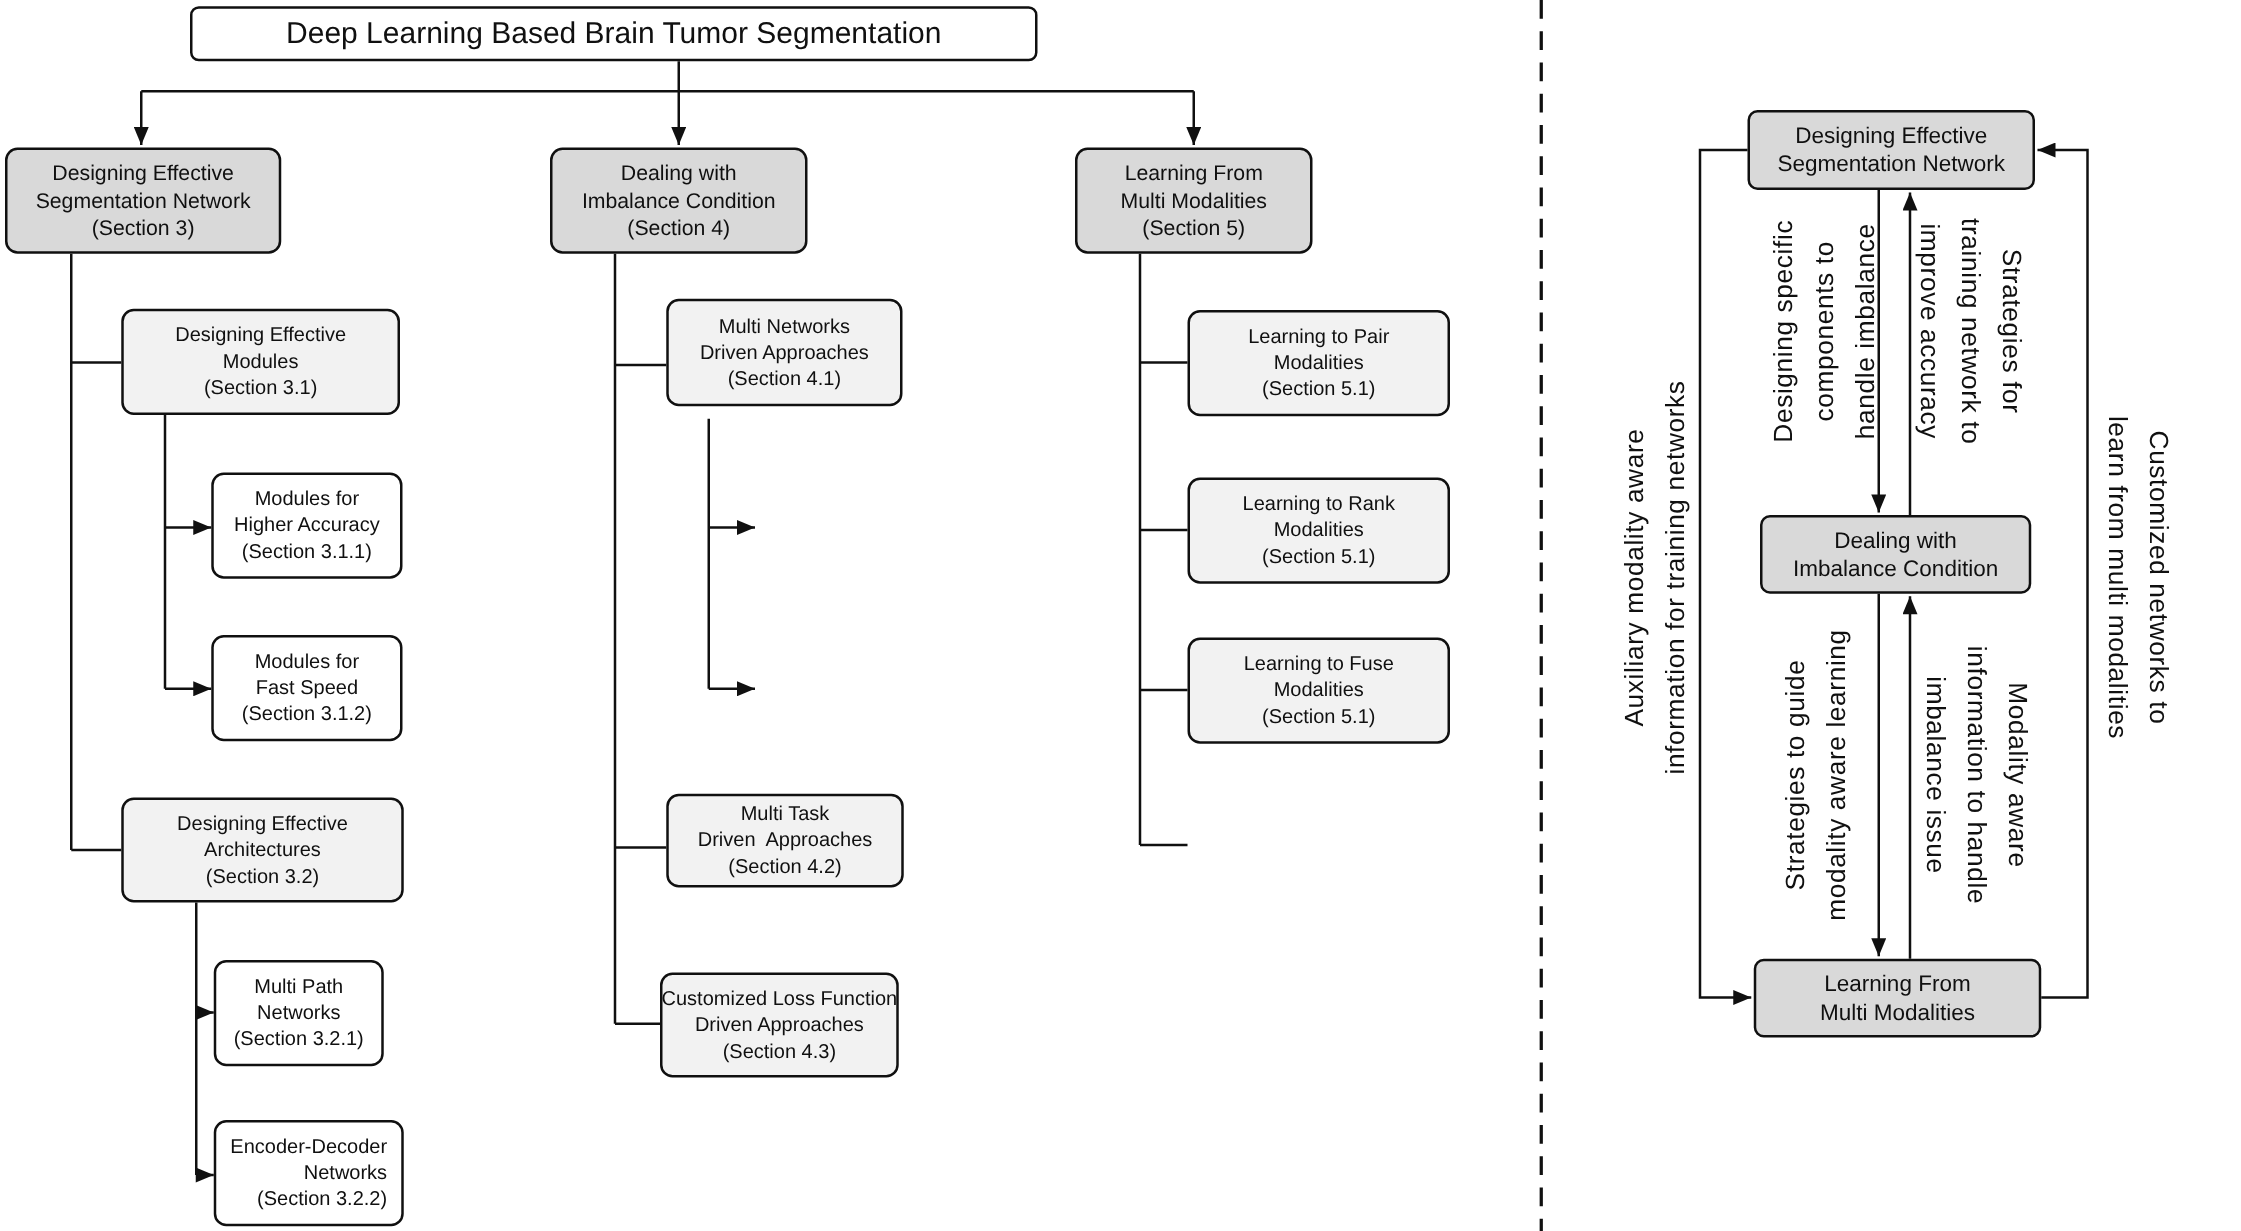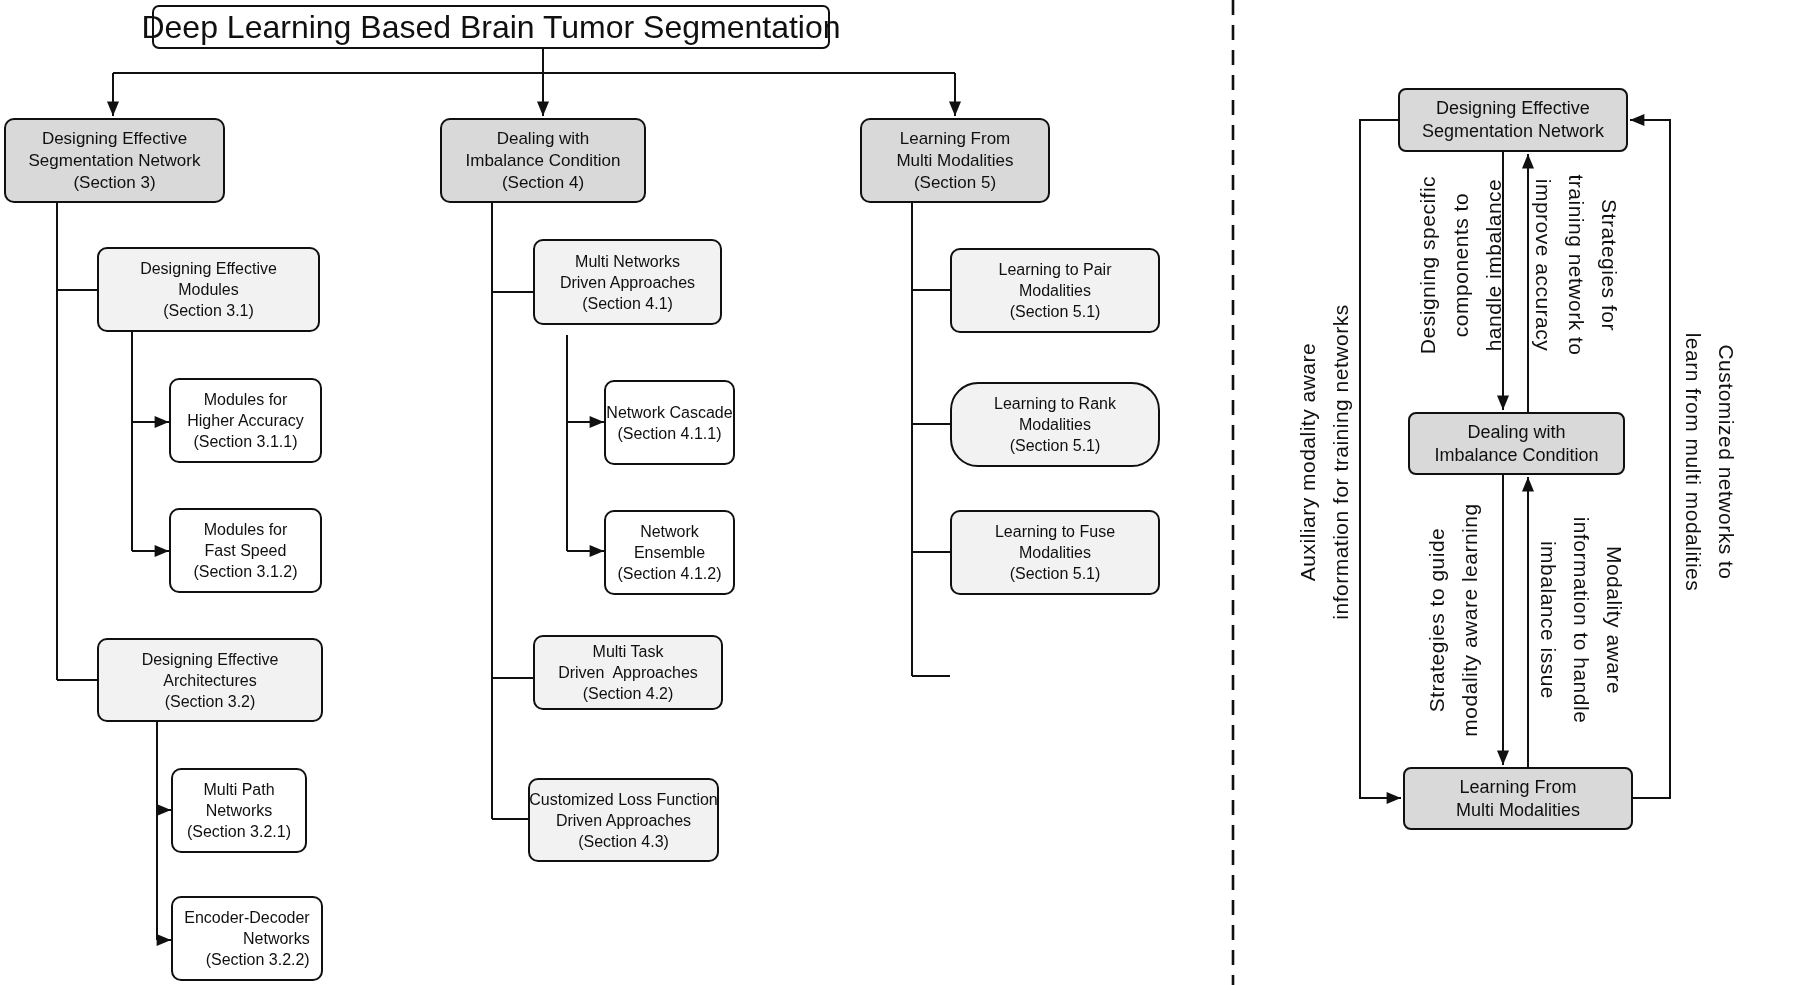--- a/index.html
+++ b/index.html
@@ -2,21 +2,21 @@
 <html><head>
 <meta charset="utf-8">
 <style>
   html,body{margin:0;padding:0;background:#fff;}
   #stage{position:relative;width:1793px;height:985px;background:#fff;overflow:hidden;
          font-family:"Liberation Sans","DejaVu Sans",sans-serif;color:#111;}
   #wires{position:absolute;left:0;top:0;width:1793px;height:985px;}
   .node{position:absolute;box-sizing:border-box;display:flex;align-items:center;justify-content:center;
         text-align:center;white-space:pre;background:#fff;border:2.2px solid #101010;border-radius:10px;
         font-size:16px;line-height:21px;color:#101010;}
-  .root-node{border-radius:7px;border-width:2.6px;font-size:32px;line-height:28px;background:#fff;}
+  .root-node{border-radius:7px;border-width:2.6px;font-size:24px;line-height:28px;background:#fff;}
   .branch{background:#d9d9d9;border-width:2.6px;font-size:17px;line-height:22px;}
   .lvl2{background:#f2f2f2;font-size:16px;line-height:21px;}
   .lvl3{background:#ffffff;font-size:16px;line-height:21px;}
   .rnode{background:#d9d9d9;border-width:2.3px;border-radius:8px;font-size:18px;line-height:23px;}
   .vlabel{position:absolute;white-space:pre;text-align:center;font-size:21px;line-height:33px;
           letter-spacing:0.5px;color:#101010;}
   .vlabel.ccw{transform:translate(-50%,-50%) rotate(-90deg);}
   .vlabel.cw{transform:translate(-50%,-50%) rotate(90deg);}
 </style>
 </head>
@@ -100,36 +100,31 @@
   <div class="node lvl3" style="left:171px;top:768px;width:136px;height:85px;">Multi Path
 Networks
 (Section 3.2.1)</div>
   <div class="node lvl3" style="left:171px;top:896px;width:152px;height:85px;text-align:right;">Encoder-Decoder
 Networks
 (Section 3.2.2)</div>
 
   <div class="node lvl2" style="left:533px;top:239px;width:189px;height:86px;">Multi Networks
 Driven Approaches
 (Section 4.1)</div>
-  <div class="node lvl3" style="left:604px;top:380px;width:131px;height:85px;">Network Cascade
-(Section 4.1.1)</div>
-  <div class="node lvl3" style="left:604px;top:510px;width:131px;height:85px;">Network
-Ensemble
-(Section 4.1.2)</div>
   <div class="node lvl2" style="left:533px;top:635px;width:190px;height:75px;">Multi Task
 Driven  Approaches
 (Section 4.2)</div>
   <div class="node lvl2" style="left:528px;top:778px;width:191px;height:84px;">Customized Loss Function
 Driven Approaches
 (Section 4.3)</div>
 
   <div class="node lvl2" style="left:950px;top:248px;width:210px;height:85px;">Learning to Pair
 Modalities
 (Section 5.1)</div>
-  <div class="node lvl2" style="left:950px;top:382px;width:210px;height:85px;border-radius:28px;">Learning to Rank
+  <div class="node lvl2" style="left:950px;top:382px;width:210px;height:85px;">Learning to Rank
 Modalities
 (Section 5.1)</div>
   <div class="node lvl2" style="left:950px;top:510px;width:210px;height:85px;">Learning to Fuse
 Modalities
 (Section 5.1)</div>
 
   <div class="node rnode" style="left:1398px;top:88px;width:230px;height:64px;">Designing Effective
 Segmentation Network</div>
   <div class="node rnode" style="left:1408px;top:412px;width:217px;height:63px;">Dealing with
 Imbalance Condition</div>

